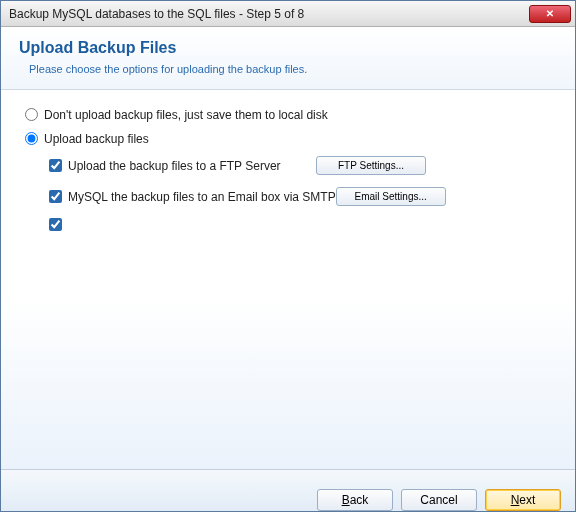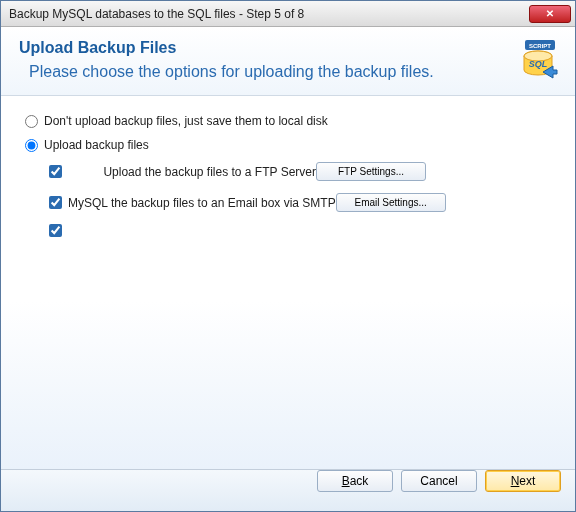--- a/index.html
+++ b/index.html
@@ -5,61 +5,50 @@
     * { box-sizing: border-box; margin: 0; padding: 0; font-family: 'Segoe UI', Tahoma, sans-serif; }
     body { background: #fff; width: 576px; height: 512px; overflow: hidden; }
     .window { width: 576px; height: 512px; border: 1px solid #5a7aa0; background: #22c55e; display: flex; flex-direction: column; }
     .titlebar { height: 26px; background: linear-gradient(#f7f7f7, #dcdcdc); border-bottom: 1px solid #b0b0b0; display: flex; align-items: center; padding: 0 4px 0 8px; }
     .titlebar-text { flex: 1; font-size: 12px; color: #222; }
     .close-btn { width: 42px; height: 18px; background: linear-gradient(#e67, #c02020); border: 1px solid #8a1010; border-radius: 3px; display: flex; align-items: center; justify-content: center; cursor: pointer; }
     .close-x { color: #fff; font-size: 10px; font-weight: bold; line-height: 1; }
     .header { padding: 12px 16px 14px 18px; background: linear-gradient(#ffffff, #f0f6fc); border-bottom: 1px solid #d0dae5; display: flex; align-items: flex-start; }
     .header-text { flex: 1; }
     .header-title { color: #1a5c9e; font-size: 16px; font-weight: bold; margin-bottom: 6px; }
-    .header-sub { color: #2a6bb0; font-size: 16px; padding-left: 10px; }
+    .header-sub { color: #2a6bb0; font-size: 11px; padding-left: 10px; }
     .header-icon { width: 42px; height: 42px; margin-left: 8px; }
     .content { flex: 1; padding: 14px 18px; background: linear-gradient(#ffffff 0%, #ffffff 55%, #eaf2fb 100%); font-size: 12px; color: #222; }
-    .radio-row { display: flex; align-items: center; margin: 4px 0 10px 6px; }
+    .radio-row { display: flex; align-items: flex-start; margin: 4px 0 10px 6px; }
     .radio-row input { margin-right: 6px; }
     .opt-row { display: flex; align-items: center; margin: 6px 0 12px 30px; }
     .opt-row input[type=checkbox] { margin-right: 6px; accent-color: #2a6bb0; }
-    .opt-label { flex: 0 0 auto; min-width: 248px; text-align: right; }
+    .opt-label { flex: 0 0 auto; min-width: 248px; }
     .settings-btn { font-size: 10px; padding: 3px 14px; border: 1px solid #9aaec5; border-radius: 3px; background: linear-gradient(#fdfdfd, #e7edf5); cursor: pointer; min-width: 110px; }
-    .footer { height: 42px; border-top: 1px solid #c3cedb; background: linear-gradient(#f4f8fc, #e2ecf6); display: flex; align-items: flex-start; justify-content: flex-end; padding: 0 14px; gap: 8px; }
+    .footer { height: 42px; border-top: 1px solid #c3cedb; background: linear-gradient(#f4f8fc, #e2ecf6); display: flex; align-items: flex-end; justify-content: flex-end; padding: 0 14px; gap: 8px; }
     .nav-btn { font-size: 12px; padding: 3px 0; width: 76px; text-align: center; border: 1px solid #9aaec5; border-radius: 3px; background: linear-gradient(#fdfdfd, #e7edf5); cursor: pointer; }
     .nav-btn.primary { border: 1px solid #e0a020; background: linear-gradient(#fff7df, #ffe9a8); box-shadow: 0 0 0 1px #ffcf4a inset; }
     .underline-char { text-decoration: underline; }
   </style>
 </head>
 <body>
 
 <div class="window">
 
   <div class="titlebar">
     <div class="titlebar-text">Backup MySQL databases to the SQL files - Step 5 of 8</div>
     <div class="close-btn">
       <span class="close-x">✕</span>
     </div>
   </div>
 
   <div class="header">
     <div class="header-text">
       <div class="header-title">Upload Backup Files</div>
       <div class="header-sub">Please choose the options for uploading the backup files.</div>
-    </div>
-    <div class="header-icon">
-      <svg viewBox="0 0 42 42" width="42" height="42">
-        <rect x="8" y="1" width="30" height="10" rx="2" fill="#2a6bb0"></rect>
-        <text x="23" y="9" font-size="6" fill="#fff" text-anchor="middle" font-weight="bold">SCRIPT</text>
-        <ellipse cx="21" cy="17" rx="14" ry="5" fill="#ffd24a" stroke="#e0a020"></ellipse>
-        <path d="M7 17 v14 a14 5 0 0 0 28 0 v-14" fill="#ffd24a" stroke="#e0a020"></path>
-        <ellipse cx="21" cy="17" rx="14" ry="5" fill="#ffe9a8" stroke="#e0a020"></ellipse>
-        <text x="21" y="28" font-size="9" fill="#2a6bb0" text-anchor="middle" font-weight="bold" font-style="italic">SQL</text>
-        <path d="M26 33 l10 -6 l0 4 l4 0 l0 4 l-4 0 l0 4 z" fill="#3a8bd8" stroke="#1a5c9e"></path>
-      </svg>
     </div>
   </div>
 
   <div class="content">
 
     <label class="radio-row">
       <input type="radio" name="uploadmode" style="">
       <span>Don't upload backup files, just save them to local disk</span>
     </label>
 

